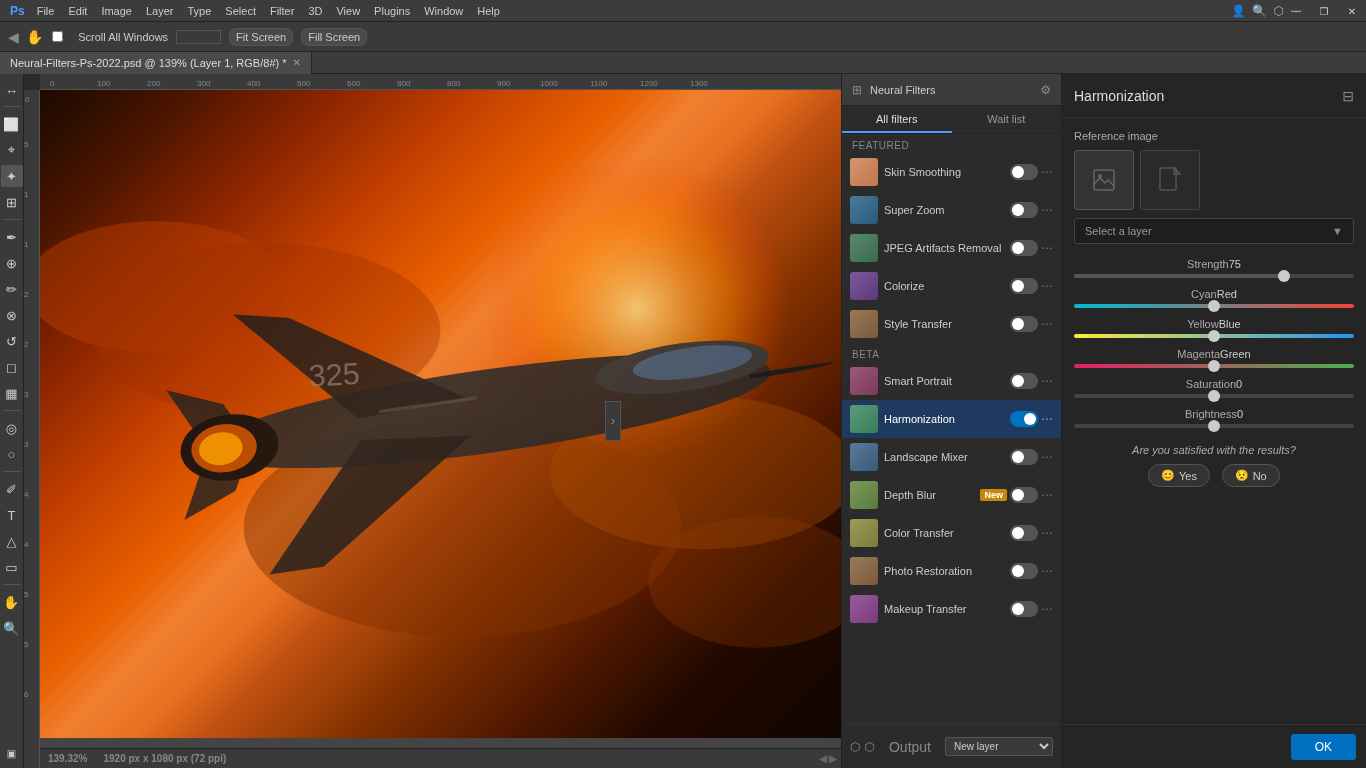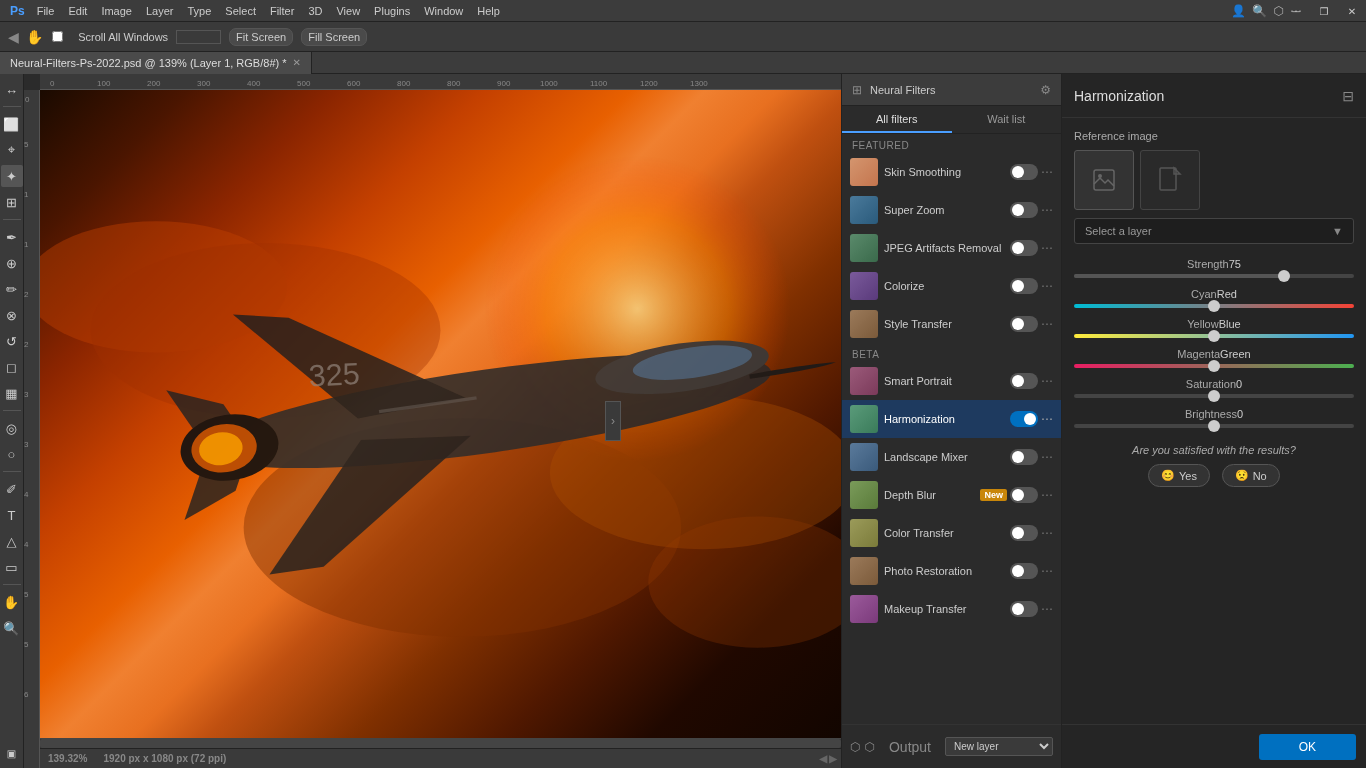--- a/index.html
+++ b/index.html
@@ -498,21 +498,21 @@
       display: flex;
       align-items: center;
       justify-content: flex-end;
       padding: 0 10px;
       gap: 8px;
     }
     .ok-btn {
       background: #0070c0;
       color: #fff;
       border: none;
-      padding: 6px 40px;
+      padding: 6px 24px;
       border-radius: 3px;
       font-size: 12px;
       cursor: pointer;
     }
 
     
     .thumb-skin { background: linear-gradient(135deg, #d4956e, #c4754e); }
     .thumb-zoom { background: linear-gradient(135deg, #4a7a9b, #2a5a7b); }
     .thumb-jpeg { background: linear-gradient(135deg, #5a8a6b, #3a6a4b); }
     .thumb-color { background: linear-gradient(135deg, #7a5a9b, #5a3a7b); }

